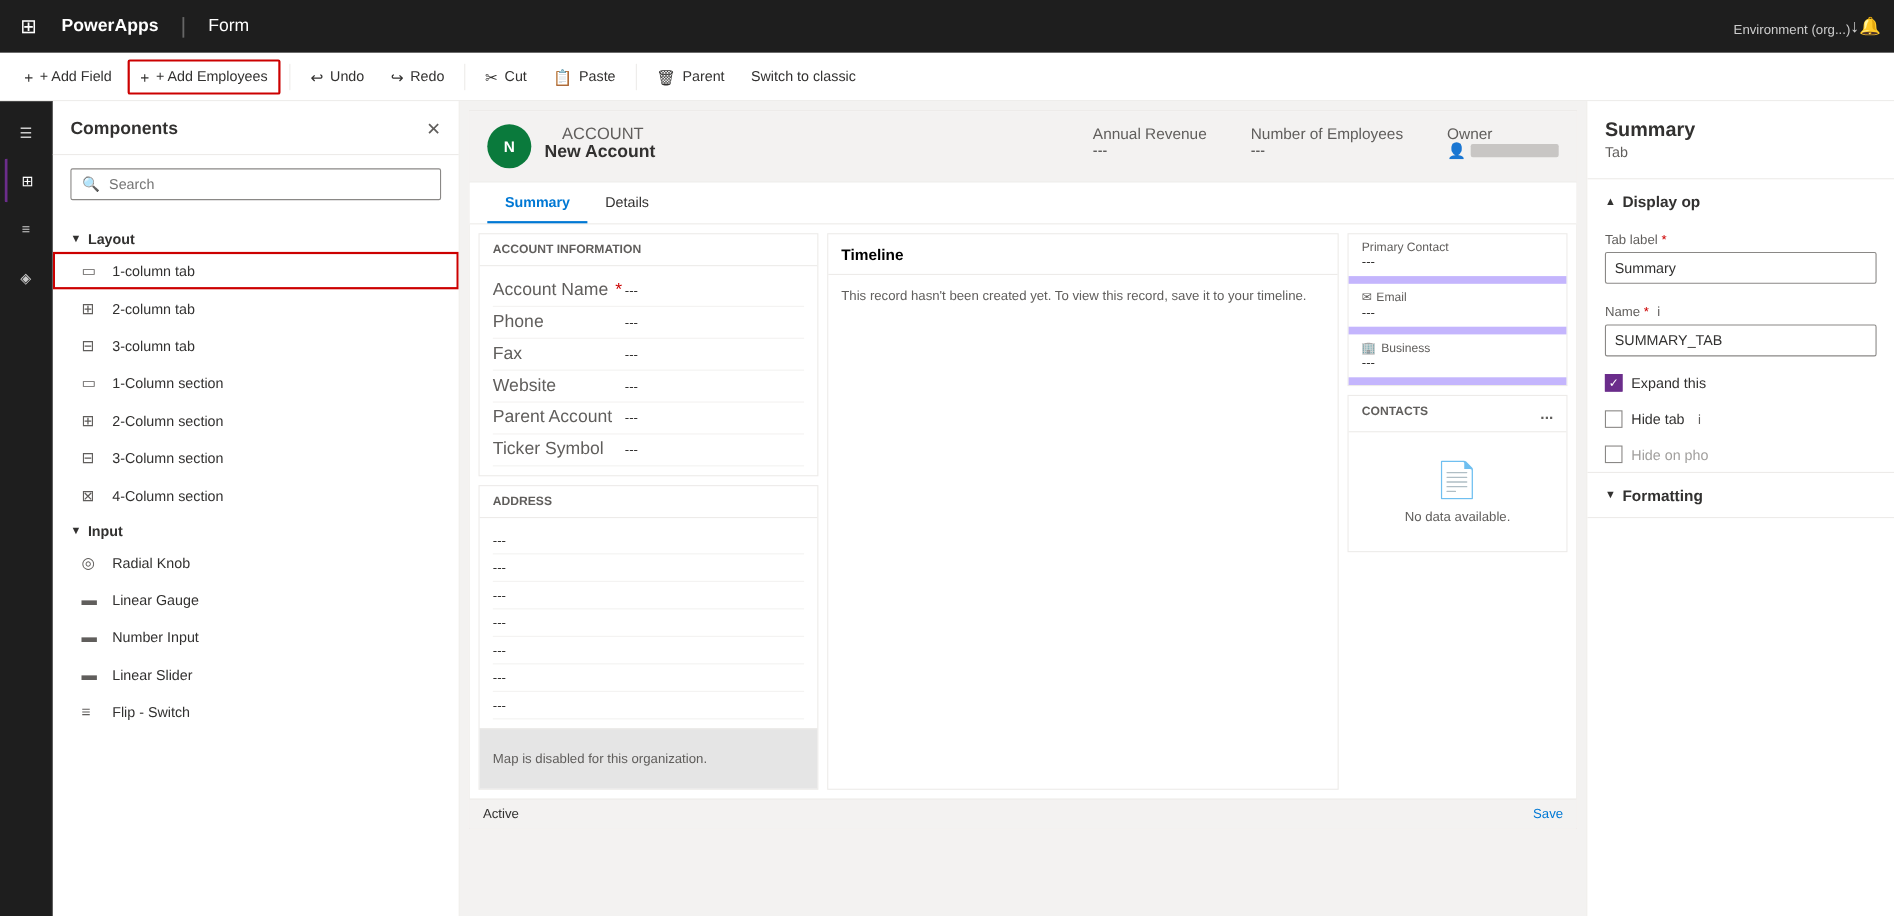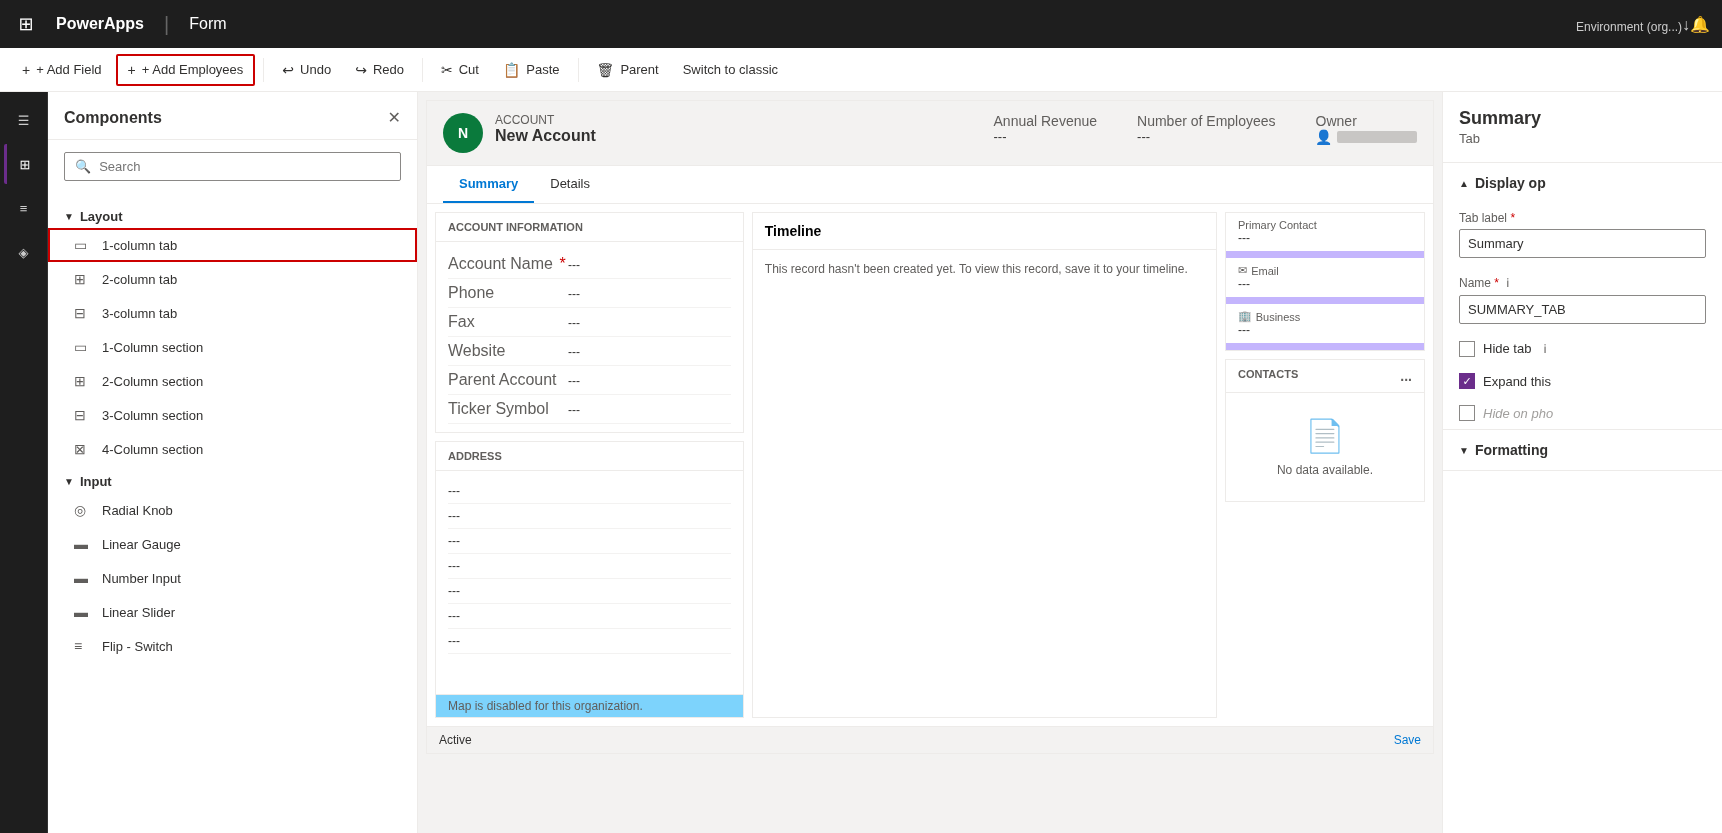--- a/index.html
+++ b/index.html
@@ -79,21 +79,21 @@
     }
     .form-header {
       background: #f3f2f1; padding: 12px 16px; display: flex; align-items: flex-start; gap: 12px;
       border-bottom: 1px solid #edebe9;
     }
     .form-avatar {
       width: 40px; height: 40px; border-radius: 50%; background: #0a7a3c;
       display: flex; align-items: center; justify-content: center; color: white; font-size: 14px; font-weight: 600;
     }
     .form-header-info { flex: 1; }
-    .form-header-type { font-size: 12px; color: #605e5c; text-transform: uppercase; }
+    .form-header-type { font-size: 15px; color: #605e5c; text-transform: uppercase; margin-left: 16px; }
     .form-header-name { font-size: 16px; font-weight: 600; color: #323130; }
     .form-header-fields { display: flex; gap: 40px; margin-left: auto; }
     .form-header-field { }
     .form-header-field-label { font-size: 14px; color: #605e5c; }
     .form-header-field-value { font-size: 13px; color: #323130; }
 
     .form-tabs { display: flex; padding: 0 16px; border-bottom: 1px solid #edebe9; background: white; }
     .form-tab {
       padding: 10px 16px; font-size: 13px; cursor: pointer; color: #323130;
       border-bottom: 2px solid transparent;
@@ -127,21 +127,21 @@
     .contact-more { font-size: 14px; cursor: pointer; }
     .contact-field { padding: 6px 12px; border-bottom: 7px solid #c4b5fd; }
     .contact-field-label { font-size: 11px; color: #605e5c; display: flex; align-items: center; gap: 4px; }
     .contact-field-value { font-size: 12px; color: #323130; }
 
     .contacts-empty {
       display: flex; flex-direction: column; align-items: center; justify-content: center;
       padding: 24px 12px; color: #605e5c; font-size: 12px; text-align: center;
     }
     .contacts-empty-icon { font-size: 32px; margin-bottom: 8px; }
-    .map-disabled { padding: 4px 12px; font-size: 12px; color: #605e5c; background: #7dd3fc; border-top: 1px solid #edebe9; margin-top: 32px; }
+    .map-disabled { padding: 20px 12px; font-size: 12px; color: #605e5c; background: #e5e5e5; border-top: 1px solid #edebe9; }
 
     .form-footer {
       display: flex; justify-content: space-between; align-items: center;
       padding: 6px 12px; border-top: 1px solid #edebe9; background: #f3f2f1; font-size: 12px;
     }
     .form-footer-status { color: #323130; }
     .form-footer-save { color: #0078d4; cursor: pointer; }
 
     
     .right-panel {
@@ -170,21 +170,21 @@
     .panel-checkbox-row {
       display: flex; align-items: center; gap: 8px; padding: 8px 16px;
     }
     .panel-checkbox {
       width: 16px; height: 16px; border: 1px solid #8a8886; cursor: pointer; flex-shrink: 0;
       display: flex; align-items: center; justify-content: center;
     }
     .panel-checkbox.checked { background: #6b2d8b; border-color: #6b2d8b; }
     .panel-checkbox.checked::after { content: '✓'; color: white; font-size: 11px; }
     .panel-checkbox-label { font-size: 13px; color: #323130; }
-    .panel-checkbox-label.disabled { color: #a19f9d; font-style: italic; }
+    .panel-checkbox-label.disabled { color: #a19f9d; }
 
     .panel-info-icon { font-size: 12px; color: #605e5c; margin-left: 4px; }
 
     
     .left-nav {
       width: 48px; background: #1e1e1e; display: flex; flex-direction: column; align-items: center;
       padding: 8px 0; gap: 4px; border-right: 1px solid #333;
     }
     .left-nav-item {
       width: 40px; height: 40px; display: flex; align-items: center; justify-content: center;
@@ -498,28 +498,28 @@
 
       <div class="panel-field">
         <div class="panel-field-label">
           Name <span class="required">*</span>
           <span class="panel-info-icon">ℹ</span>
         </div>
         <input class="panel-field-input" type="text" value="SUMMARY_TAB" style="">
       </div>
 
       <div class="panel-checkbox-row">
+        <div class="panel-checkbox checked"></div>
+        <span class="panel-checkbox-label">Expand this</span>
+      </div>
+
+      <div class="panel-checkbox-row">
         <div class="panel-checkbox"></div>
         <span class="panel-checkbox-label">Hide tab</span>
         <span class="panel-info-icon">ℹ</span>
-      </div>
-
-      <div class="panel-checkbox-row">
-        <div class="panel-checkbox checked"></div>
-        <span class="panel-checkbox-label">Expand this</span>
       </div>
 
       <div class="panel-checkbox-row">
         <div class="panel-checkbox"></div>
         <span class="panel-checkbox-label disabled">Hide on pho</span>
       </div>
     </div>
 
     <div class="panel-section">
       <div class="panel-section-header">

